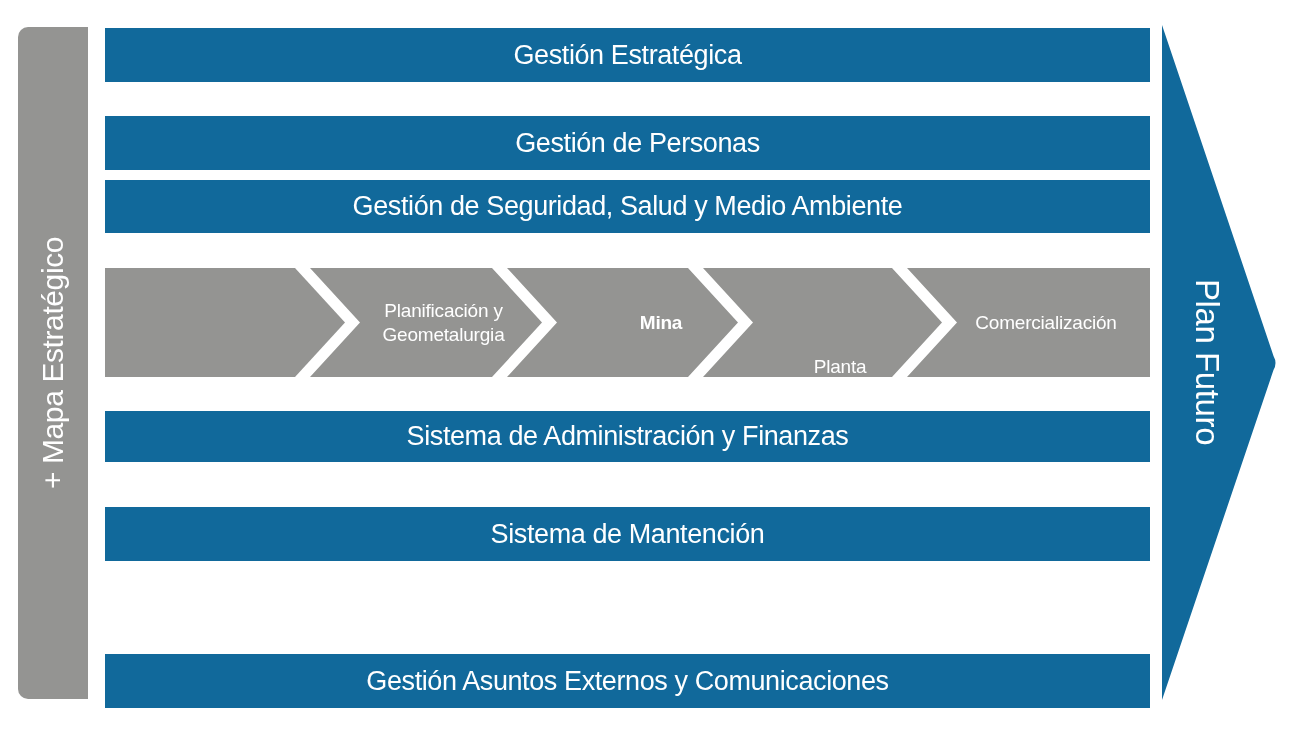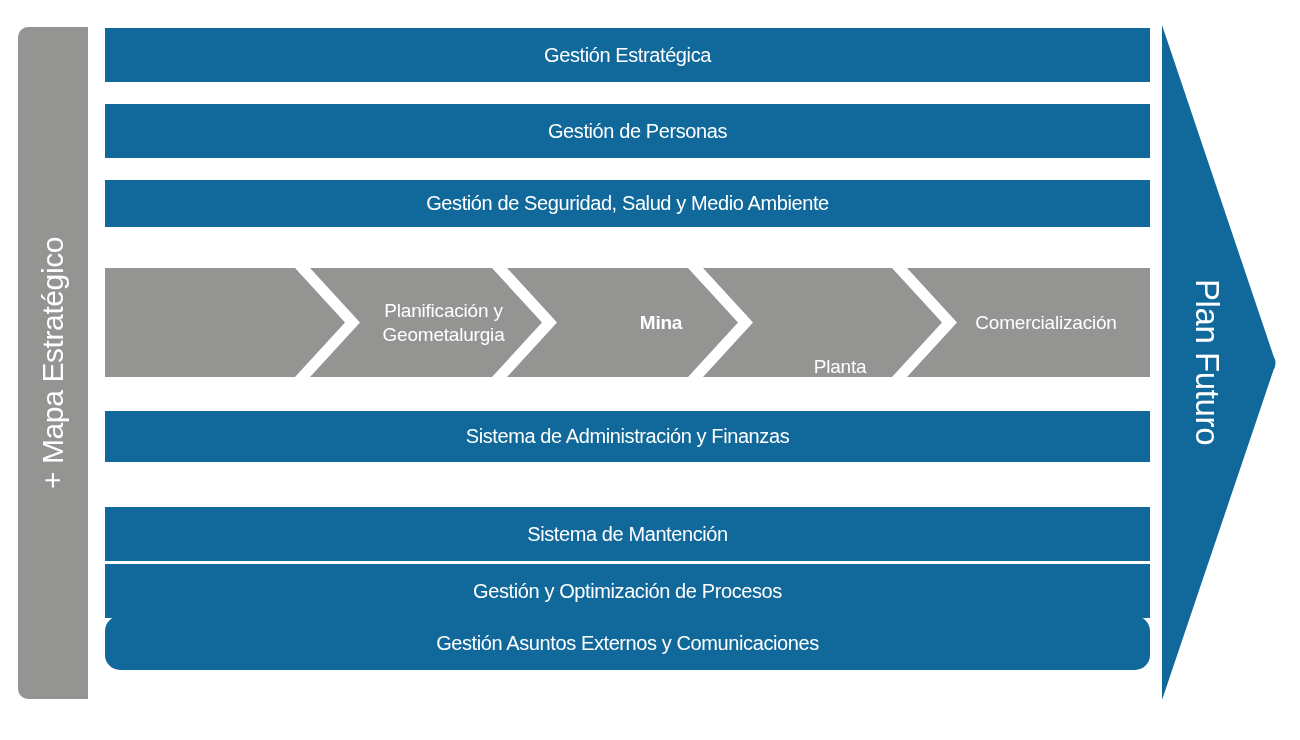--- a/index.html
+++ b/index.html
@@ -24,29 +24,29 @@
     position:absolute;left:50%;top:50%;
     transform:translate(-50%,-50%) rotate(-90deg);
     white-space:nowrap;color:var(--text-white);
     font-size:30px;letter-spacing:-0.4px;
   }
   
   .layer{
     position:absolute;left:105px;width:1045px;height:54px;
     background:var(--bar-blue);color:var(--text-white);
     display:flex;align-items:center;justify-content:center;
-    font-size:20px;letter-spacing:-0.4px;
+    font-size:27px;letter-spacing:-0.4px;
   }
   .r1{top:28px;}
-  .r2{top:104px;padding-left:20px;}
-  .r3{top:180px;height:47px;}
+  .r2{top:116px;padding-left:20px;}
+  .r3{top:180px;height:53px;}
   .r4{top:411px;height:51px;}
   .r5{top:507px;}
   .r6{top:564px;}
-  .r7{top:616px;border-radius:15px;}
+  .r7{top:654px;}
   
   .chain{
     position:absolute;left:105px;top:268px;width:1045px;height:109px;
   }
   .chev{
     position:absolute;top:0;height:109px;background:var(--bar-gray);
   }
   .c1{left:0;width:240px;
       clip-path:polygon(0 0,190px 0,240px 50%,190px 100%,0 100%);}
   .c2{left:205px;width:232px;
@@ -110,23 +110,20 @@
     <div class="chev-label l4">Planta</div>
     <div class="chev-label l5">Comercialización</div>
   </div>
 
   <div class="layer r4">
     <span>Sistema de Administración y Finanzas</span>
   </div>
   <div class="layer r5">
     <span>Sistema de Mantención</span>
   </div>
-  <div class="layer r6">
-    <span>Gestión y Optimización de Procesos</span>
-  </div>
   <div class="layer r7">
     <span>Gestión Asuntos Externos y Comunicaciones</span>
   </div>
 
   <svg class="future-arrow-svg" width="118" height="675" viewBox="0 0 118 675" aria-hidden="true">
     <path d="M0,0 L111.5,331 Q115.5,338 111.5,345 L0,675 Z"></path>
   </svg>
   <span class="future-label">Plan Futuro</span>
 
 </div>

